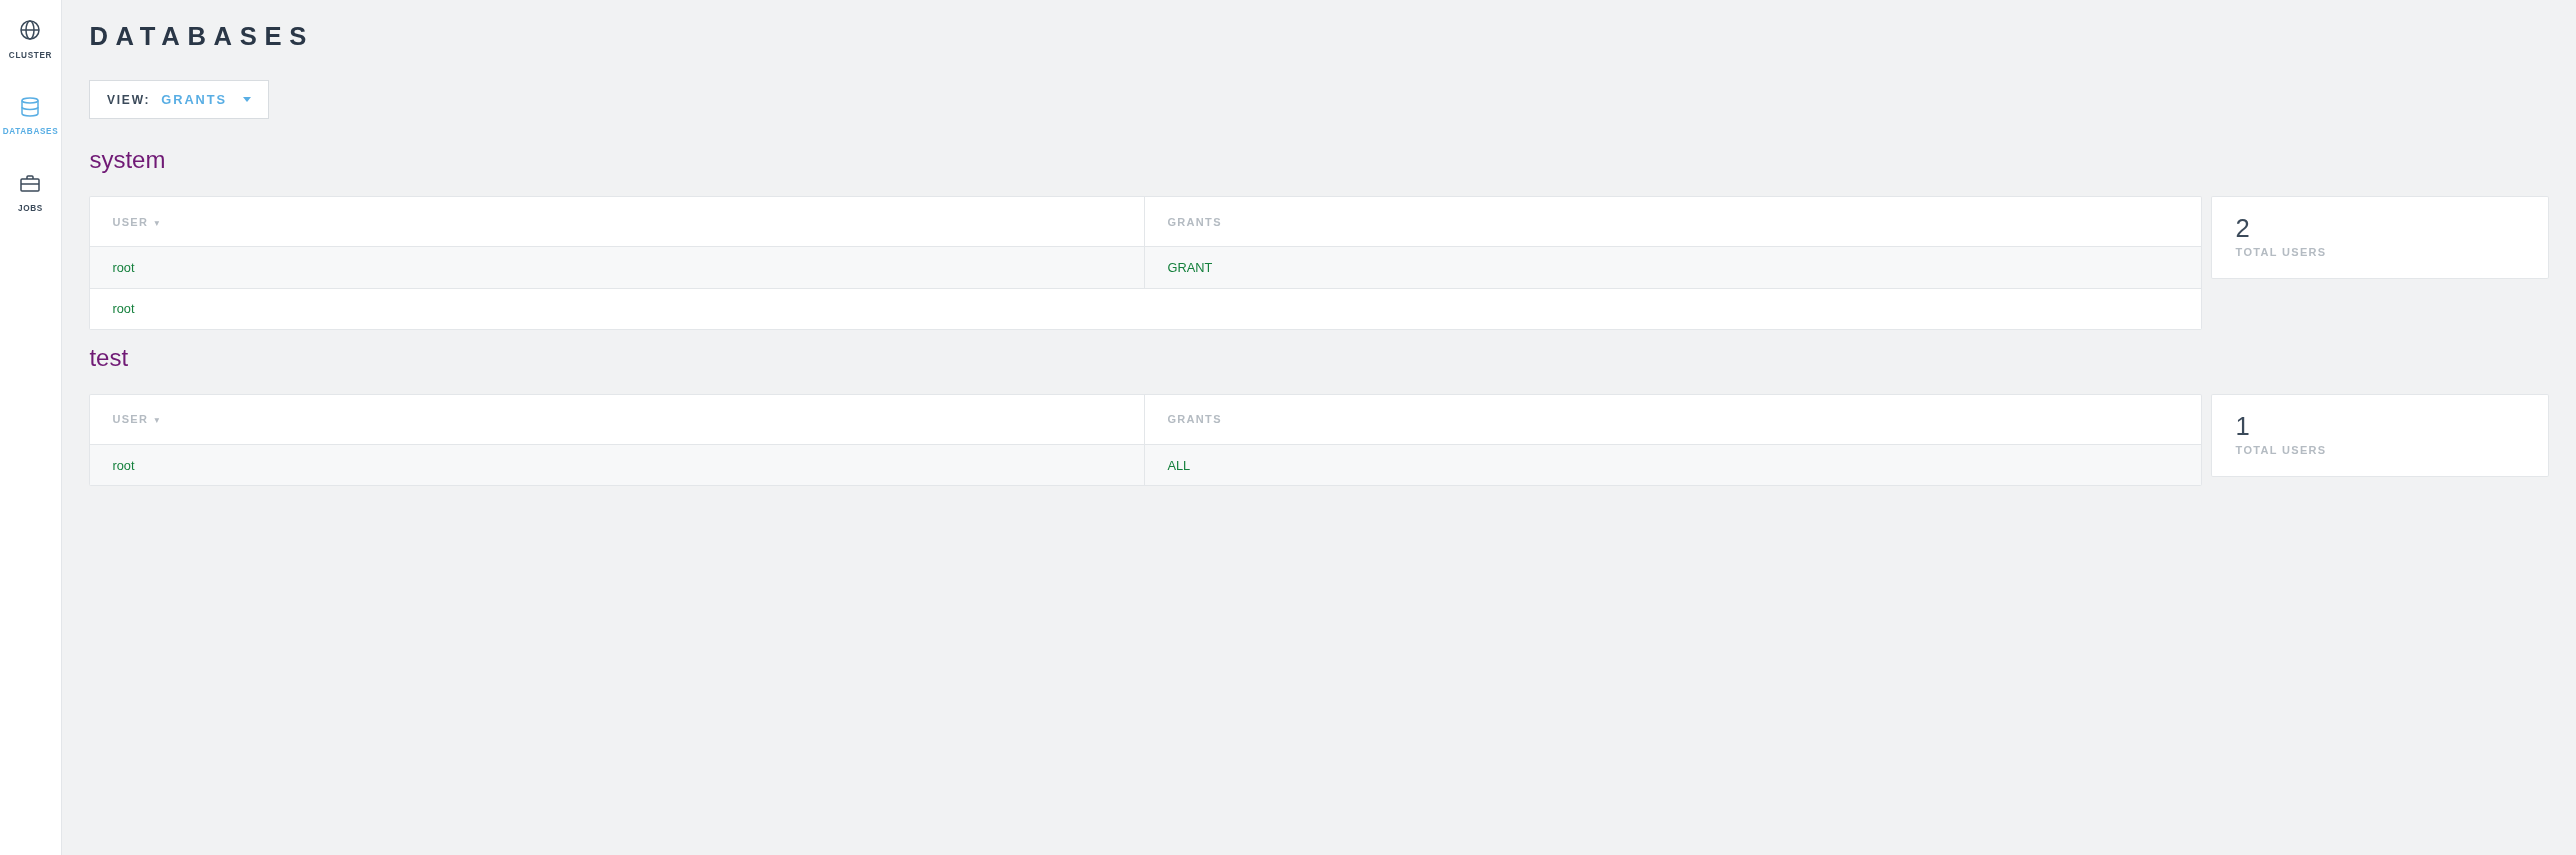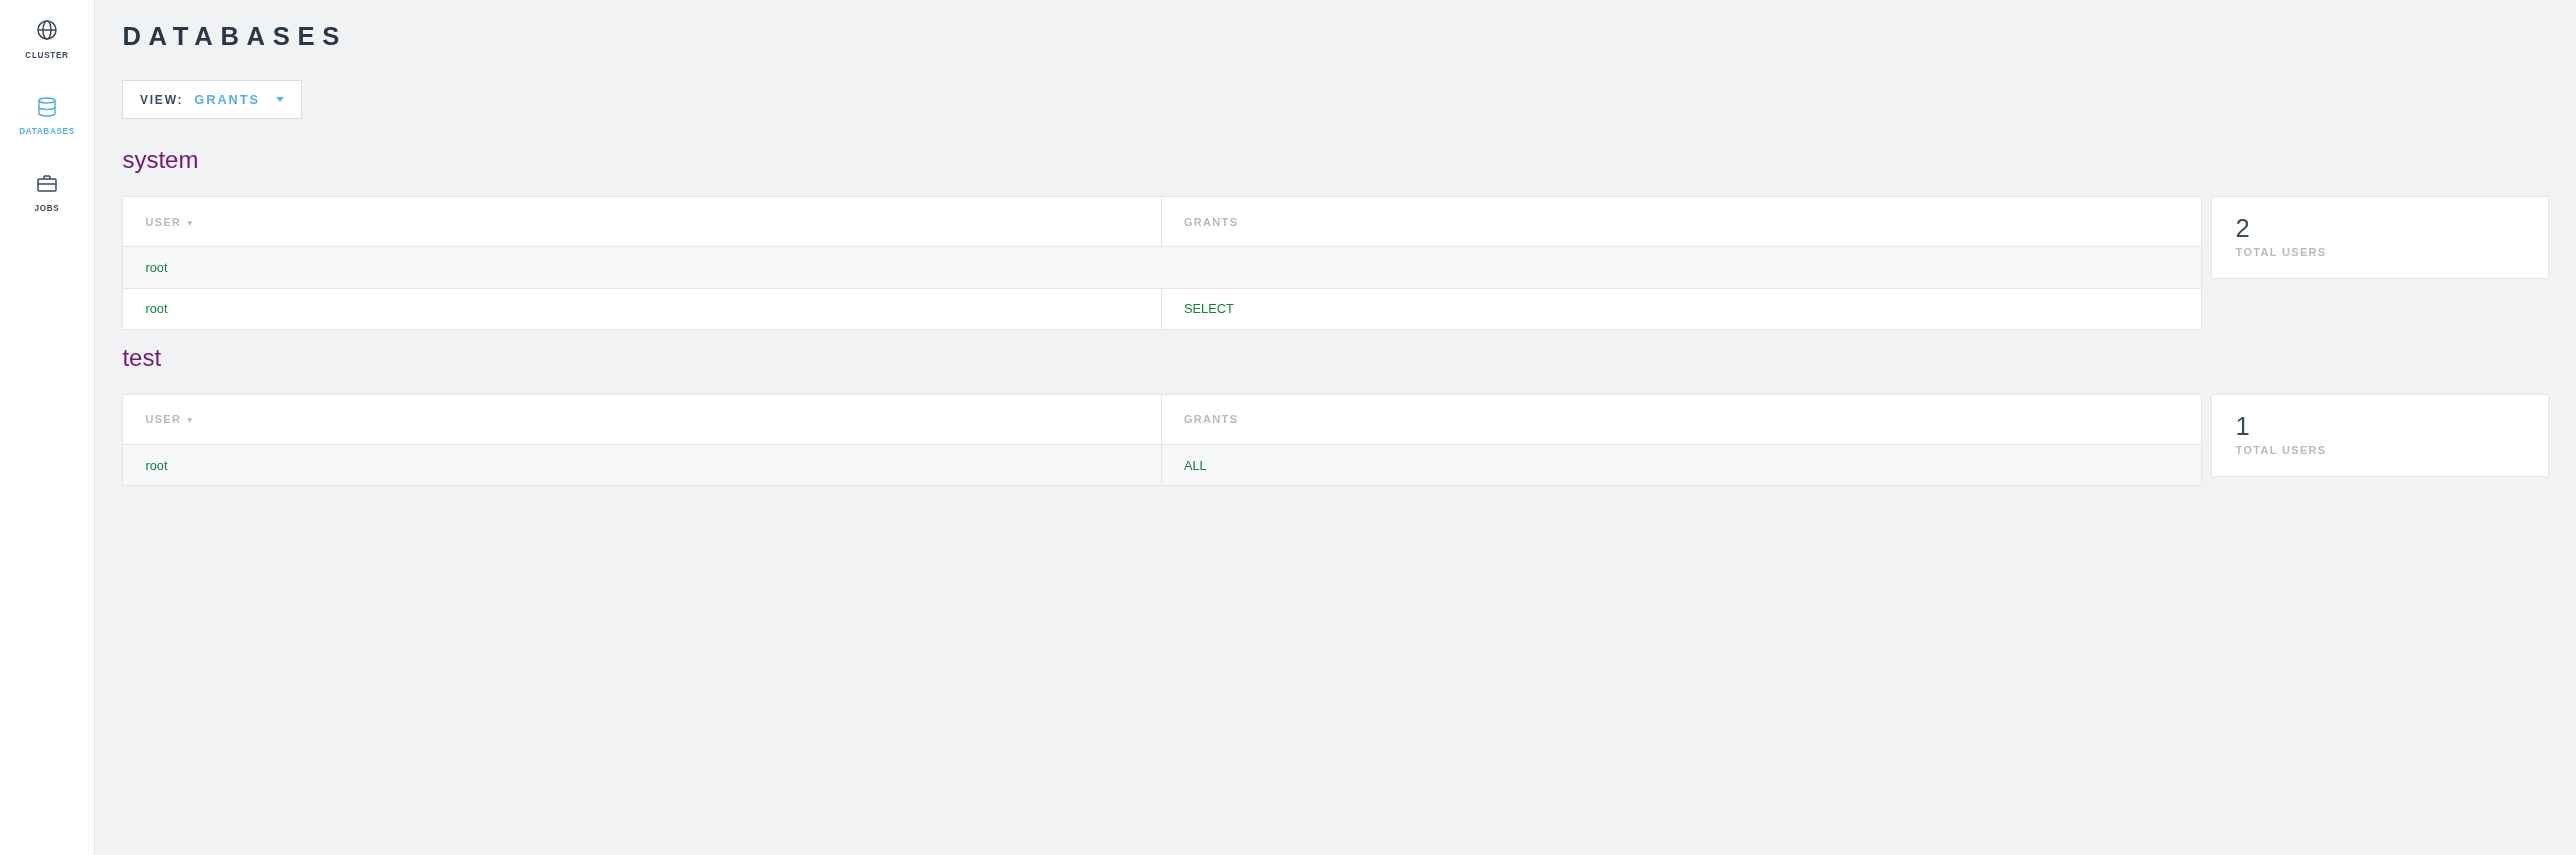--- a/index.html
+++ b/index.html
@@ -6,21 +6,21 @@
   html, body { height: 100%; }
   body {
     font-family: "Helvetica Neue", Helvetica, Arial, sans-serif;
     background: #f1f2f3;
     color: #3b4a5a;
     font-size: 12.8px;
     display: flex;
   }
   
   .sidebar {
-    width: 95px;
+    width: 62px;
     background: #ffffff;
     border-right: 0.9px solid #e3e6e9;
     display: flex;
     flex-direction: column;
     align-items: center;
     padding-top: 18.3px;
     flex-shrink: 0;
   }
   .sidebar-item {
     display: flex;
@@ -213,24 +213,24 @@
           <div class="gt-cell col-user">
             <span>USER</span><span class="sort">▼</span>
           </div>
           <div class="gt-cell col-grants">
             <span>GRANTS</span>
           </div>
         </div>
         <div class="gt-body">
           <div class="gt-row">
             <div class="gt-cell col-user">root</div>
+            <div class="gt-cell col-grants">GRANT</div>
           </div>
           <div class="gt-row">
             <div class="gt-cell col-user">root</div>
-            <div class="gt-cell col-grants">SELECT</div>
           </div>
         </div>
       </div>
       <div class="stats-card">
         <div class="count">2</div>
         <div class="label">TOTAL USERS</div>
       </div>
     </div>
   </section>
 

